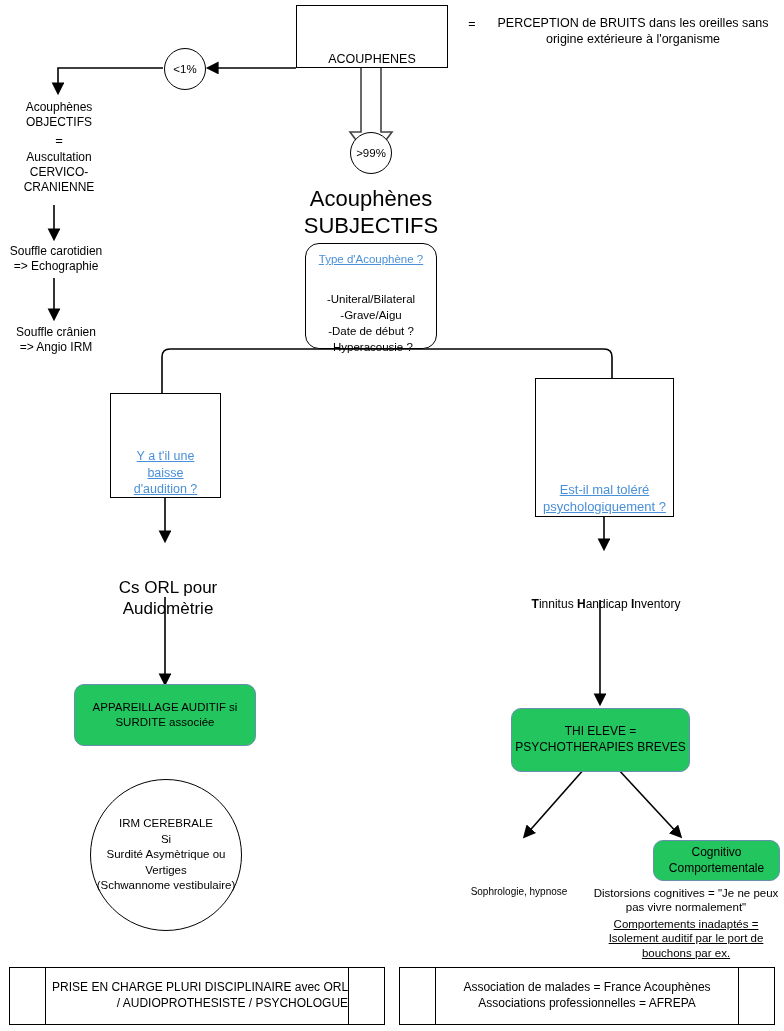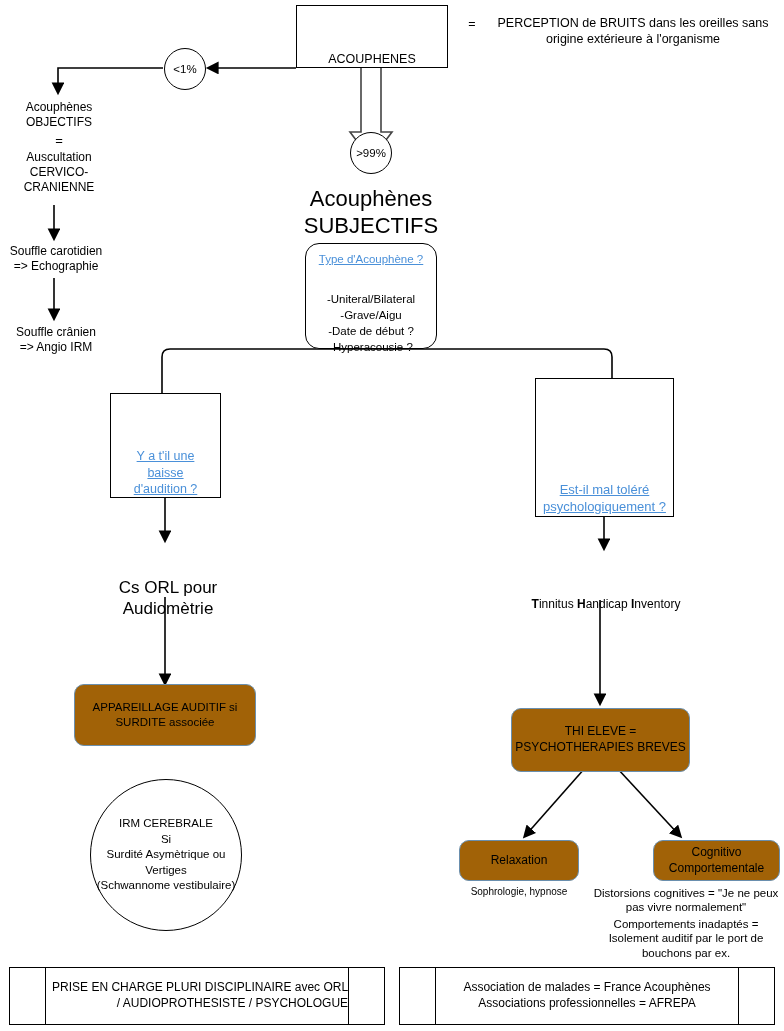--- a/index.html
+++ b/index.html
@@ -30,21 +30,21 @@
     background: #fff;
     display: flex;
     align-items: flex-end;
     justify-content: center;
     text-align: center;
     line-height: 1.3;
   }
   .bluebox {
     position: absolute;
     border: 1.4px solid #6a8fae;
-    background: #a16207;
+    background: #22c55e;
     border-radius: 10px;
     display: flex;
     align-items: center;
     justify-content: center;
     text-align: center;
     line-height: 1.3;
   }
   .roundbox {
     position: absolute;
     border: 1.6px solid #000;
@@ -197,32 +197,29 @@
 
   <div class="txt" style="left:490px; top:582px; width:232px; font-size:12px;">
     <span class="bold">T</span><span>innitus </span><span class="bold">H</span><span>andicap </span><span class="bold">I</span><span>nventory</span>
   </div>
 
   <div class="bluebox" style="left:511px; top:708px; width:179px; height:64px; font-size:12px;">
     <span style="white-space:pre-line;">THI ELEVE =
 PSYCHOTHERAPIES BREVES</span>
   </div>
 
-  <div class="bluebox" style="left:459px; top:840px; width:120px; height:41px; font-size:12px;">
-    <span>Relaxation</span>
-  </div>
   <div class="txt" style="left:452px; top:886px; width:134px; font-size:10px;">Sophrologie, hypnose</div>
 
   <div class="bluebox" style="left:653px; top:840px; width:127px; height:41px; font-size:12px;">
     <span style="white-space:pre-line;">Cognitivo
 Comportementale</span>
   </div>
   <div class="txt" style="left:588px; top:886px; width:196px; font-size:11.5px;">Distorsions cognitives = "Je ne peux
 pas vivre normalement"</div>
-  <div class="txt" style="left:588px; top:917px; width:196px; font-size:11.5px;">Comportements inadaptés =
+  <div class="txt" style="left:588px; top:917px; width:196px; font-size:11.5px;text-decoration:underline;">Comportements inadaptés =
 Isolement auditif par le port de
 bouchons par ex.</div>
 
   <table class="tbl" style="left:9px; top:967px; width:376px; height:58px;">
     <tbody>
         <tr>
       <td style="width:36px;"></td>
       <td style="font-size:12px; white-space:pre-line; width:304px;text-align:right;">PRISE EN CHARGE PLURI DISCIPLINAIRE avec ORL
 / AUDIOPROTHESISTE / PSYCHOLOGUE</td>
       <td style="width:36px;"></td>

